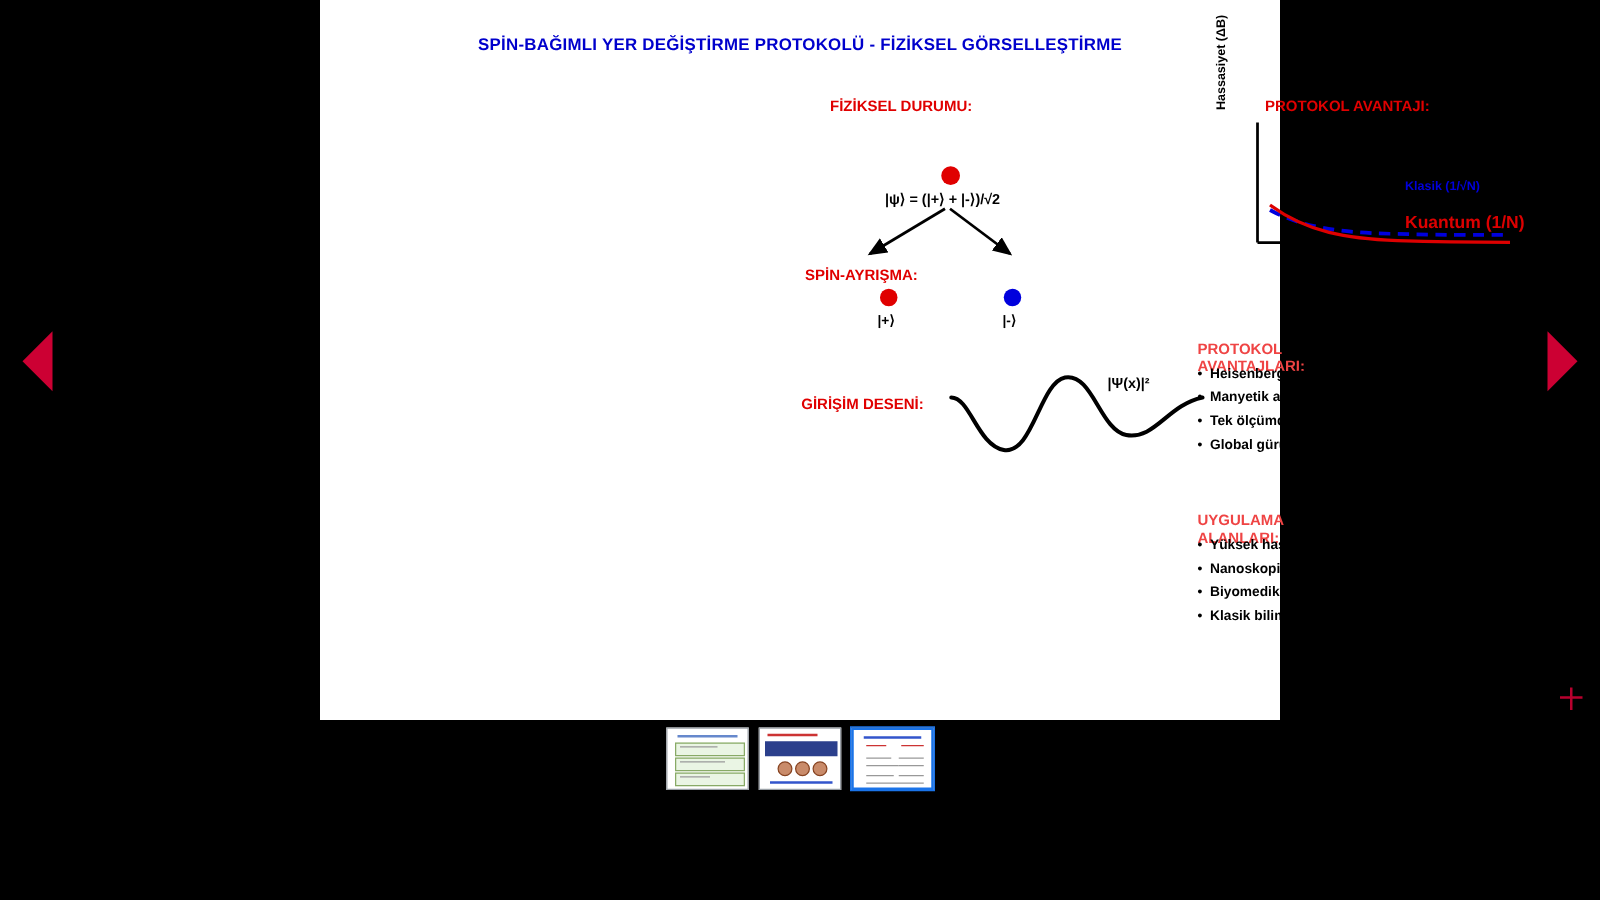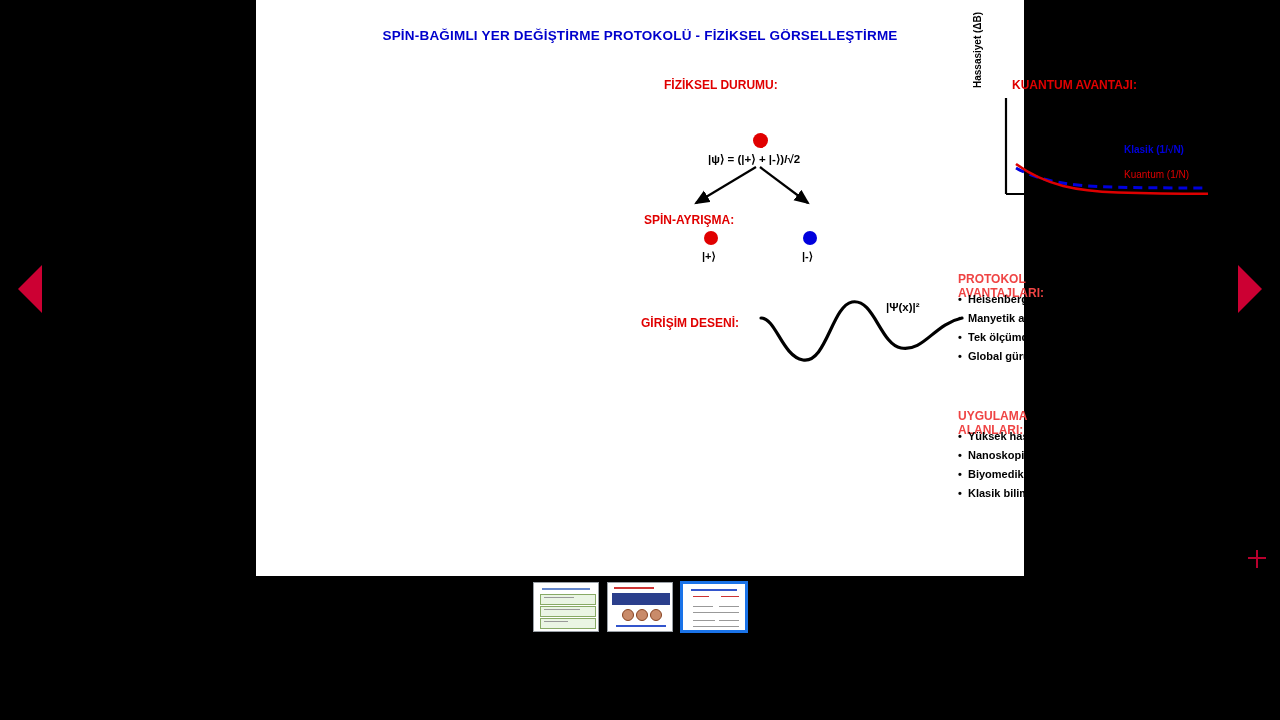--- a/index.html
+++ b/index.html
@@ -122,22 +122,22 @@
     top: 66px;
     font-size: 10px;
     font-weight: bold;
     color: #0000dd;
     white-space: nowrap;
   }
   .legend-quantum {
     position: absolute;
     left: 148px;
     top: 91px;
-    font-size: 10px;
-    font-weight: normal;
+    font-size: 14px;
+    font-weight: bold;
     color: #dd0000;
     white-space: nowrap;
   }
 
   
   .nav-arrow {
     position: absolute;
     top: 265px;
     width: 0;
     height: 0;
@@ -258,21 +258,21 @@
 
     <div class="sec-head" style="left:385px; top:316px;">GİRİŞİM DESENİ:</div>
 
     <svg style="position:absolute; left:500px; top:278px;" width="212" height="100">
       <path d="M5,40 C20,40 26,78 47,82 C70,86 76,28 96,24 C118,20 124,66 145,70 C168,74 178,46 206,40" fill="none" stroke="#000000" stroke-width="3.2" stroke-linecap="round"></path>
     </svg>
 
     <div class="formula" style="left:630px; top:301px;">|Ψ(x)|²</div>
 
     <div class="chart-box">
-      <div class="sec-head" style="left:36px; top:0px;">KUANTUM AVANTAJI:</div>
+      <div class="sec-head" style="left:36px; top:0px;">PROTOKOL AVANTAJI:</div>
 
       <div class="axis-ylabel">Hassasiyet (ΔB)</div>
       <div class="axis-xlabel">Parçacık Sayısı (N)</div>
 
       <svg style="position:absolute; left:26px; top:16px;" width="220" height="106">
 
         <line x1="4" y1="4" x2="4" y2="100" stroke="#000" stroke-width="2.2"></line>
         <line x1="4" y1="100" x2="214" y2="100" stroke="#000" stroke-width="2.2"></line>
 
         <path d="M14,74 C40,88 70,92 110,93 C145,94 180,94 206,94" fill="none" stroke="#0000dd" stroke-width="3" stroke-dasharray="9,6"></path>

